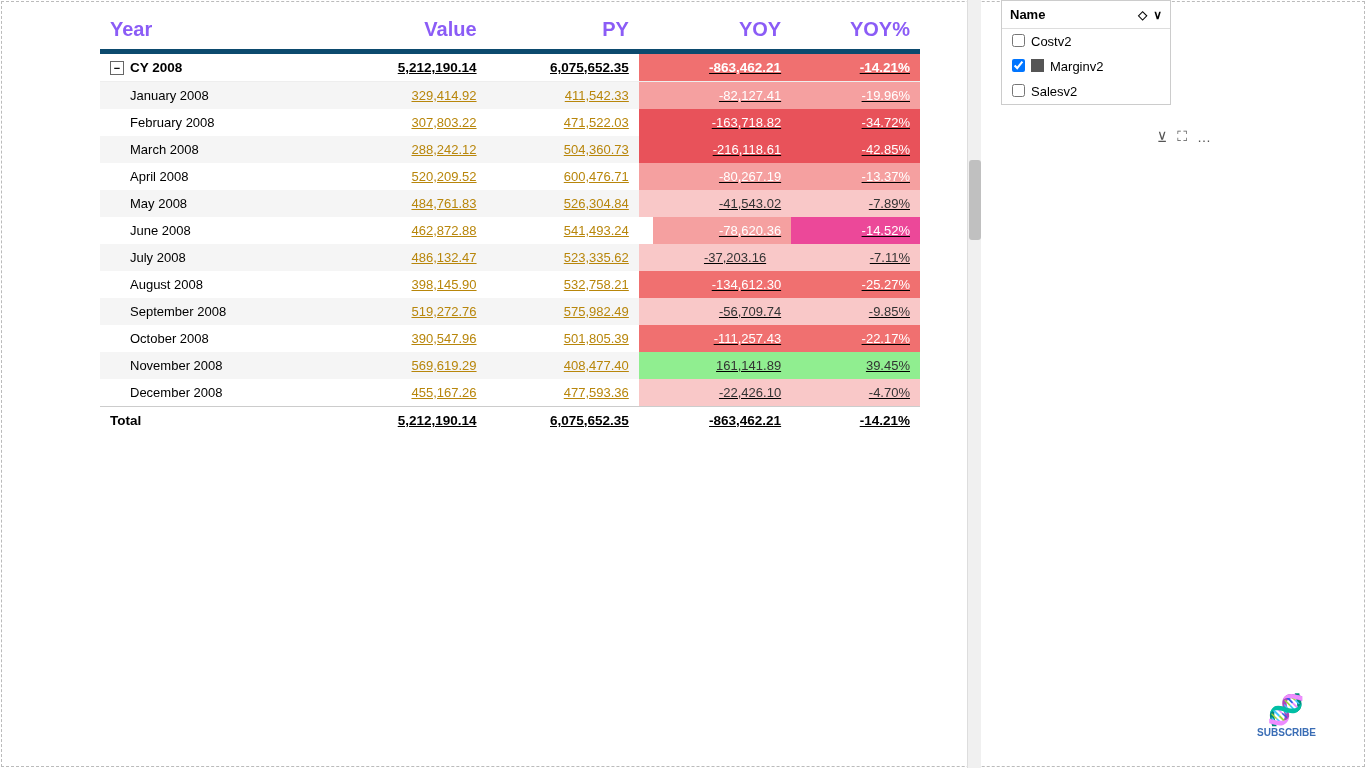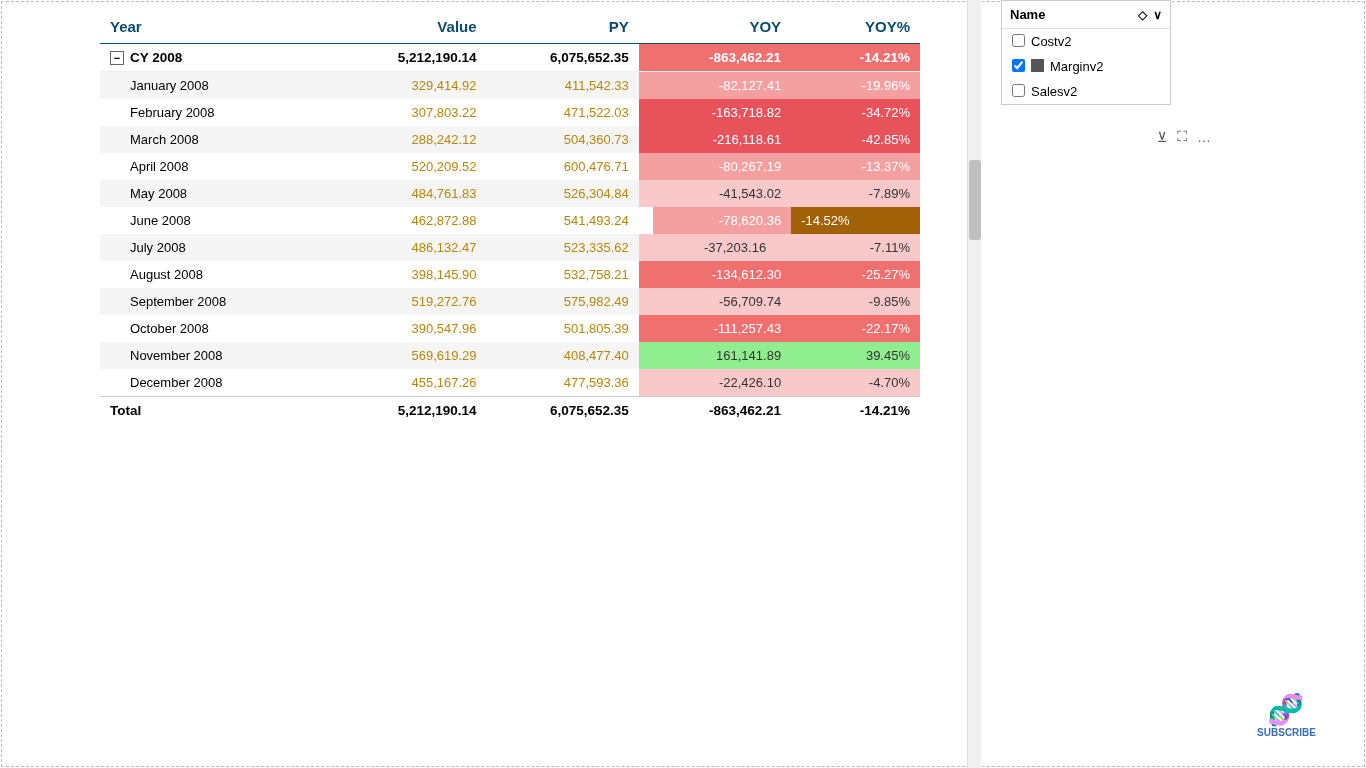--- a/index.html
+++ b/index.html
@@ -25,39 +25,40 @@
     }
 
     table {
       width: 820px;
       margin-left: 100px;
       border-collapse: collapse;
     }
 
     thead tr th {
       font-weight: 600;
-      color: #0c4a6e;
+      color: #8b5cf6;
       text-align: left;
       padding: 8px 10px;
-      font-size: 15px;
-      border-bottom: 1px solid #0c4a6e;
+      font-size: 20px;
+      border-bottom: 5px solid #0c4a6e;
     }
 
     thead tr th:not(:first-child) {
       text-align: right;
       margin-top: 40px;
     }
 
     tbody tr td {
       padding: 6px 10px;
       font-size: 13px;
     }
 
     tbody tr td:not(:first-child) {
       text-align: right;
+      text-decoration: underline;
     }
 
     .row-striped-even {
       background-color: #f5f5f5;
     }
 
     .row-striped-odd {
       background-color: #ffffff;
     }
 
@@ -311,21 +312,21 @@
       </td>
     </tr>
         <tr class="row-striped-odd">
       <td class="month-name">June 2008</td>
       <td style="color:#b8860b;">462,872.88</td>
       <td style="color:#b8860b;">541,493.24</td>
       <td class="yoy-cell">
         <span style="background:#f5a0a0; color:#fff; display:block; padding:6px 10px; text-align:right;margin-left:14px;">-78,620.36</span>
       </td>
       <td class="yoy-pct-cell">
-        <span style="background:#a16207; color:#fff; display:block; padding:6px 10px; text-align:left;">-14.52%</span>
+        <span style="background:#ec4899; color:#fff; display:block; padding:6px 10px; text-align:right;">-14.52%</span>
       </td>
     </tr>
         <tr class="row-striped-even">
       <td class="month-name">July 2008</td>
       <td style="color:#b8860b;">486,132.47</td>
       <td style="color:#b8860b;">523,335.62</td>
       <td class="yoy-cell">
         <span style="background:#f9c8c8; color:#333; display:block; padding:6px 25px; text-align:right;">-37,203.16</span>
       </td>
       <td class="yoy-pct-cell">

